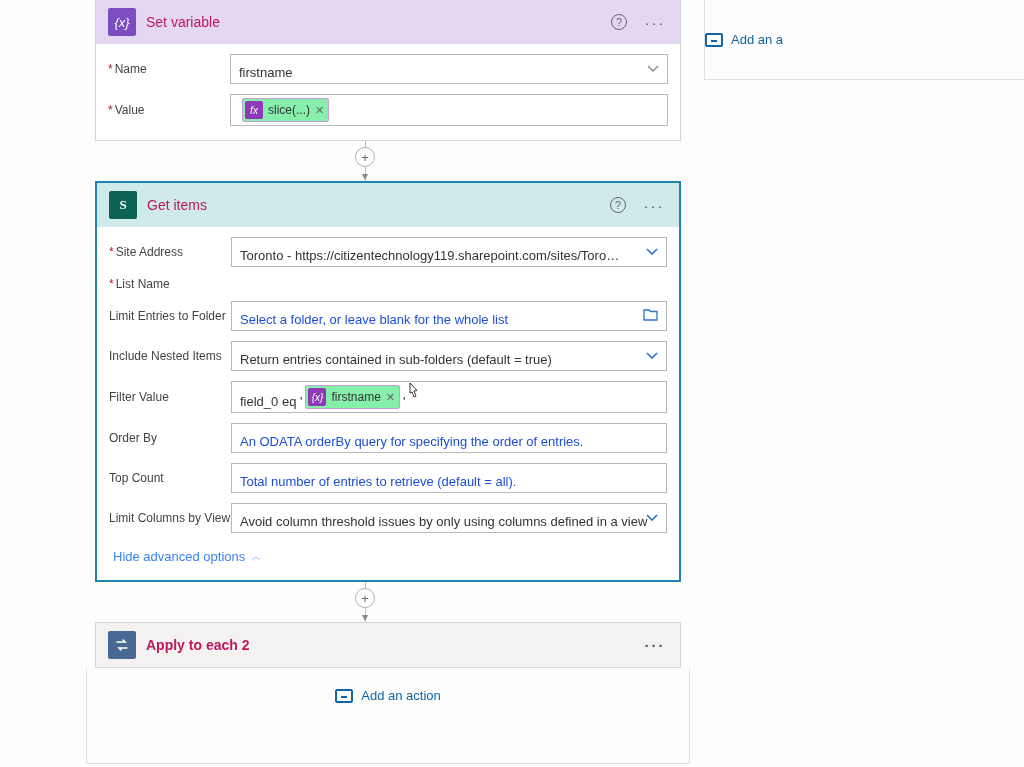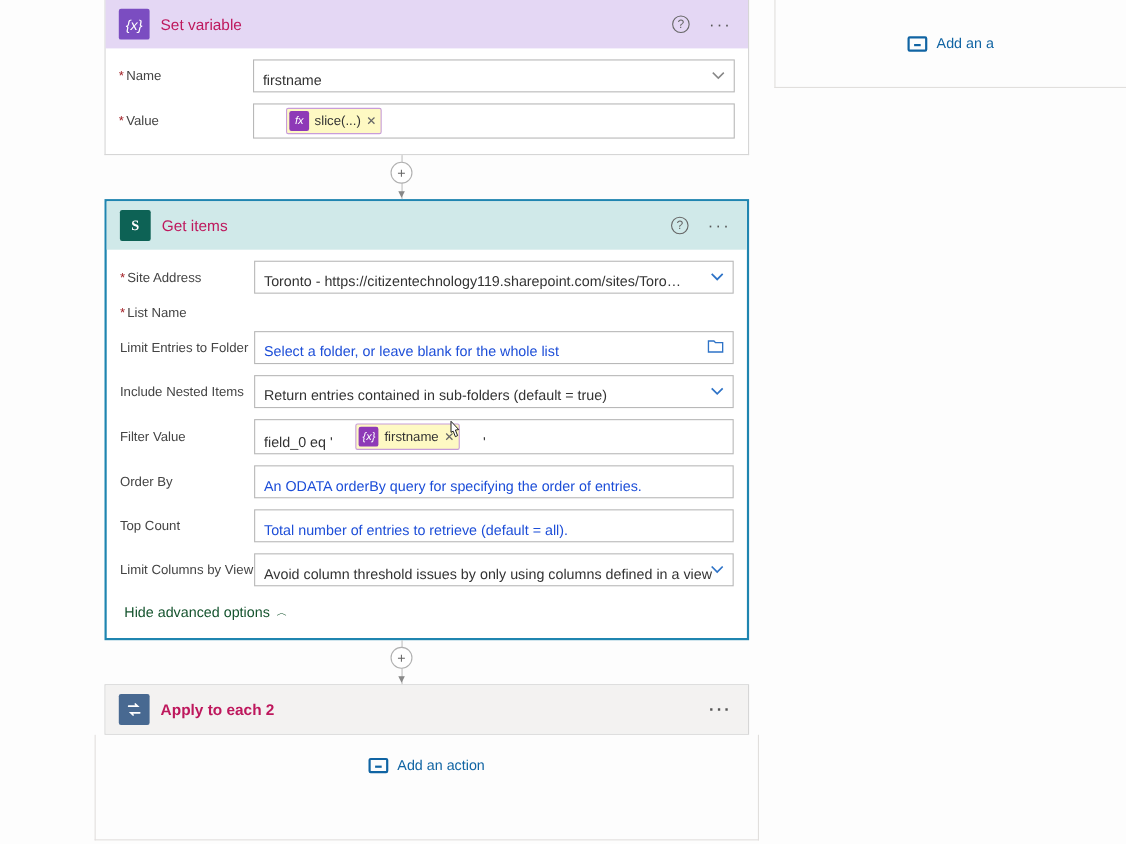--- a/index.html
+++ b/index.html
@@ -80,35 +80,35 @@
   }
   .field.placeholder { color: #1d4ed8; }
   .chev {
     position: absolute; right: 8px; top: 50%; transform: translateY(-50%);
     width: 12px; height: 12px;
   }
   .chev svg { width: 12px; height: 12px; }
   .folder-ic { position: absolute; right: 8px; top: 50%; transform: translateY(-50%); color: #2e73c7; }
   .token {
     display: inline-flex; align-items: center;
-    background: #fef9c3;
+    background: #86efac;
     border: 1px solid #c89dd9;
     border-radius: 2px;
     padding: 2px 4px 2px 2px;
-    margin: 0 21px;
+    margin: 0 3px;
     font-size: 12px;
     color: #333;
   }
   .token .tk-ic {
     width: 18px; height: 18px; background: #8e39b7; color:#fff;
     border-radius: 2px; display: inline-flex; align-items: center; justify-content: center;
     font-size: 10px; margin-right: 5px; font-style: italic;
   }
   .token .tk-x { margin-left: 5px; color: #666; font-size: 11px; cursor: pointer; }
-  .hide-adv { color: #14532d; font-size: 13px; padding: 6px 0 2px 4px; display: inline-flex; align-items: center; gap: 6px; }
+  .hide-adv { color: #3b82f6; font-size: 13px; padding: 6px 0 2px 4px; display: inline-flex; align-items: center; gap: 6px; }
   .hide-adv .chv-up { font-size: 10px; }
   .connector {
     height: 40px; display: flex; align-items: center; justify-content: center; position: relative;
   }
   .connector .line { position: absolute; width: 1px; background: #c0c0c0; top:0; bottom:0; }
   .add-btn {
     width: 20px; height: 20px; border: 1px solid #b0b0b0; border-radius: 50%;
     background: #fff; display: flex; align-items: center; justify-content: center;
     font-size: 13px; color: #666; z-index: 2; position: relative; top: -4px;
   }
@@ -130,21 +130,21 @@
   .bottom-wrap {
     border: 1px solid #e1dfdd; border-top: none;
     padding: 0 0 10px 0;
   }
   .side-panel {
     position: absolute;
     right: 0; top: 0;
     width: 320px; height: 80px;
     border-left: 1px solid #e1dfdd;
     border-bottom: 1px solid #e1dfdd;
-    display: flex; align-items: center; justify-content: center;
+    display: flex; align-items: center; justify-content: flex-start;
     padding-right: 0;
     overflow: hidden;
   }
   .side-add {
     color: #1064a3; font-size: 13px; display: inline-flex; align-items: center; gap: 8px;
     padding-right: 0;
   }
   .cursor {
     position: absolute; left: 404px; top: 382px; width: 16px; height: 18px;
     z-index: 50;

